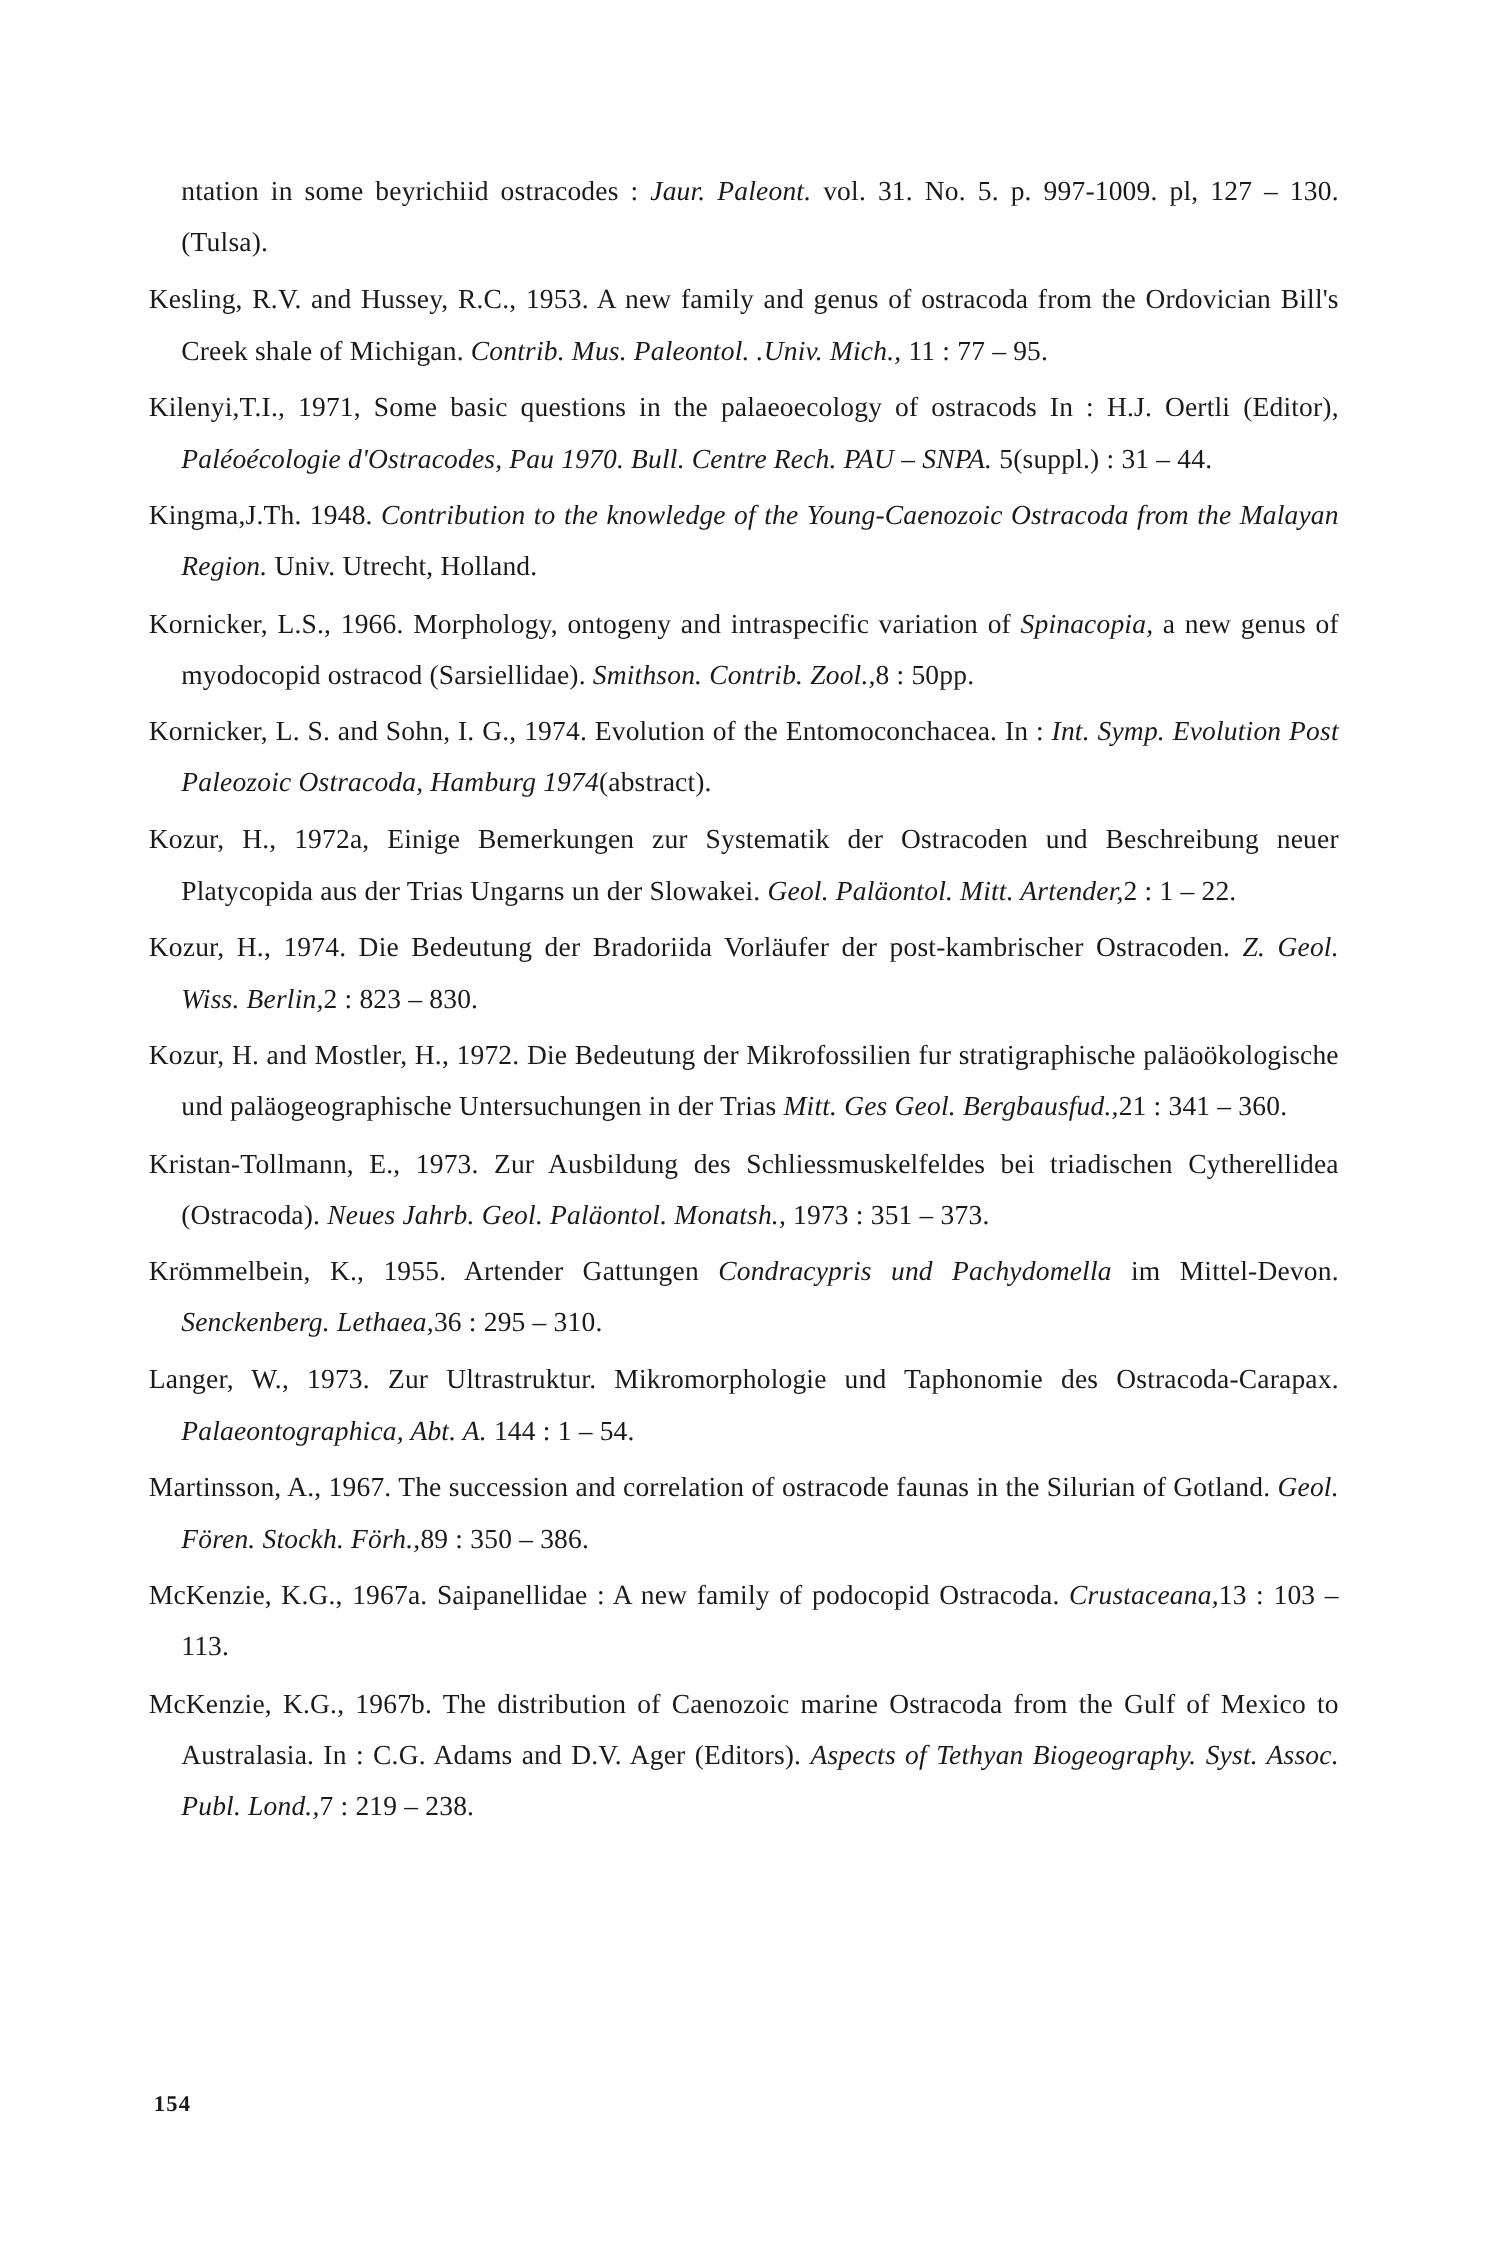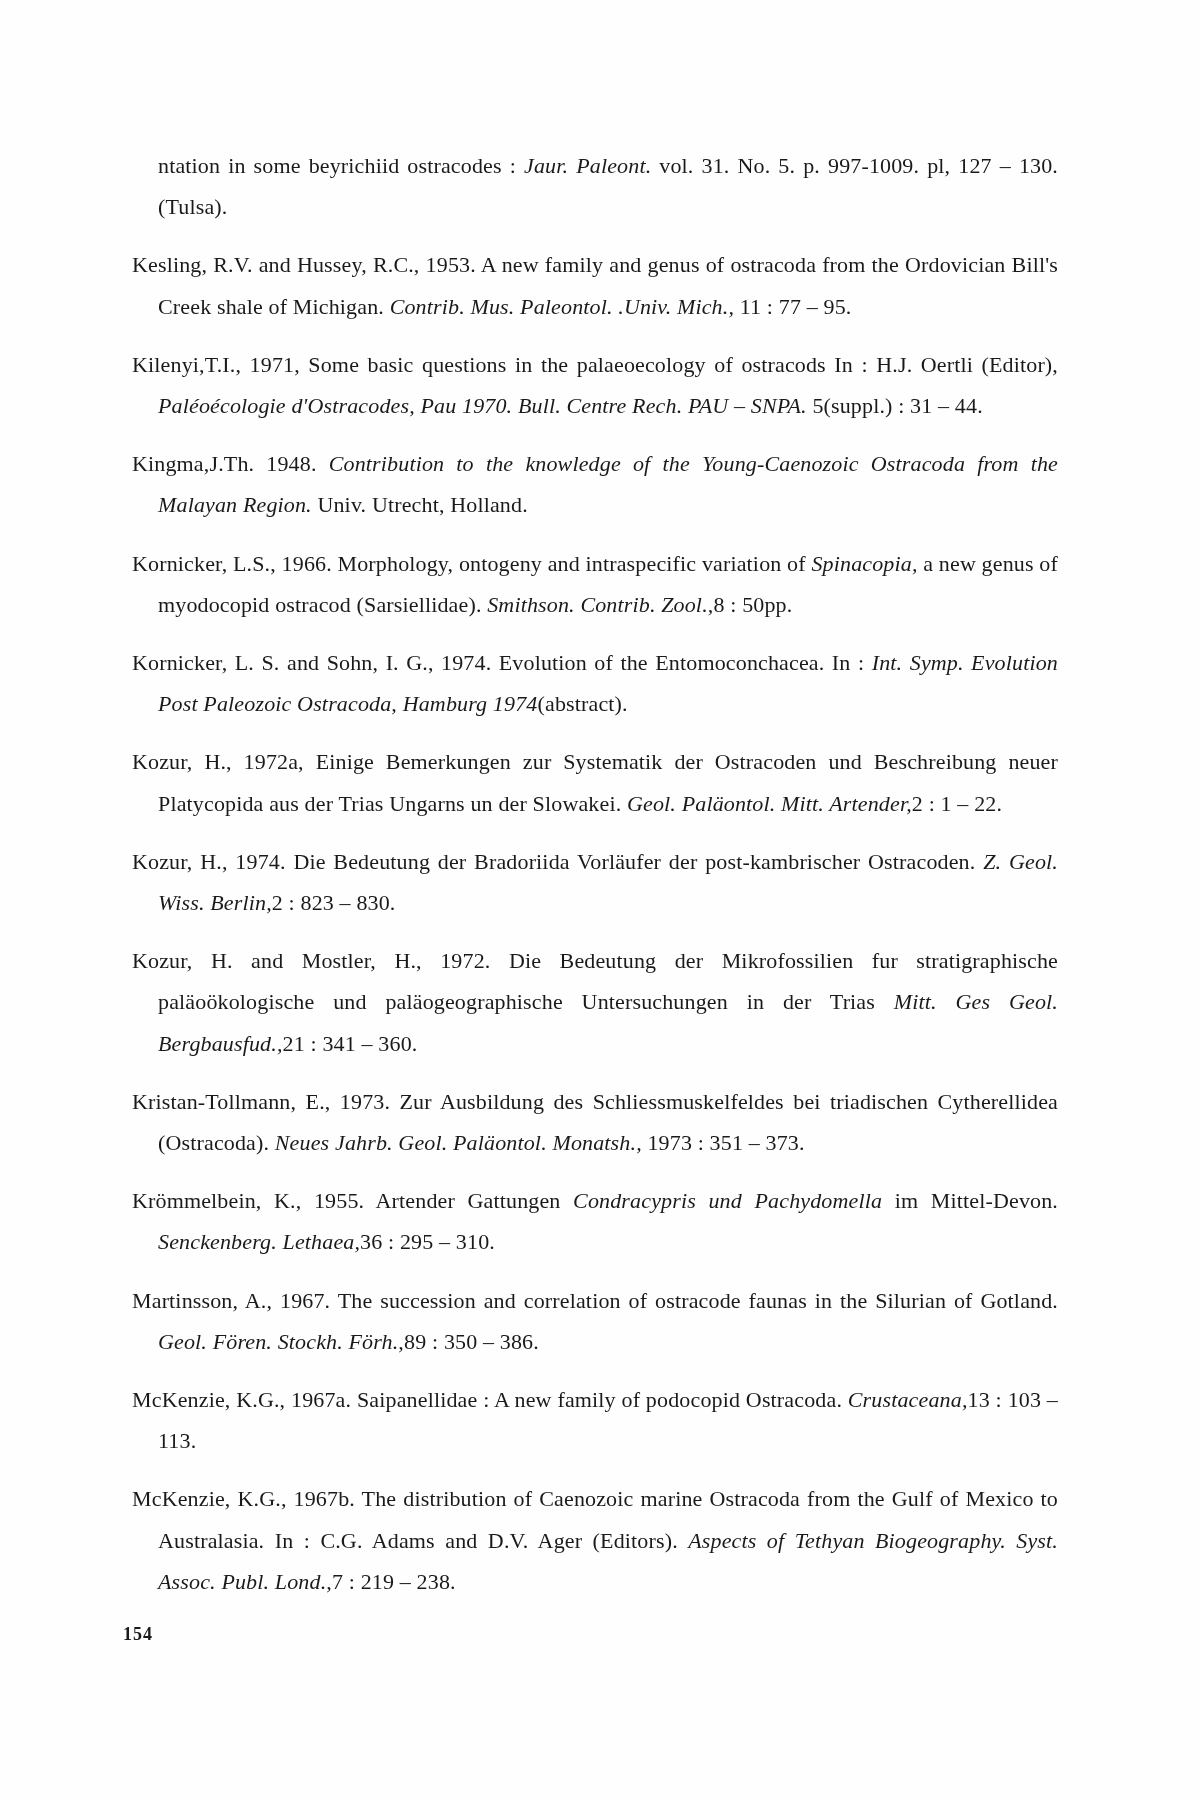--- a/index.html
+++ b/index.html
@@ -18,28 +18,28 @@
       top: 128px;
       width: 960px;
     }
     .ref {
       font-size: 22px;
       line-height: 41.2px;
       padding-left: 26px;
       text-indent: -26px;
       text-align: justify;
       letter-spacing: 0.15px;
-      margin: 17px;
+      margin: 4px;
     }
     .ref.cont { padding-left: 26px; text-indent: 0; }
     .seg-i { font-style: italic; }
     .page-number {
       position: absolute;
       left: 123px;
-      top: 1624px;
+      top: 1673px;
       font-size: 18px;
       font-weight: bold;
       font-family: "Liberation Serif", serif;
       letter-spacing: 1px;
     }
   </style>
 </head>
 <body>
 
 <div class="page" id="ref-list">
@@ -47,18 +47,19 @@
     <p class="ref"><span>Kesling, R.V. and Hussey, R.C., 1953. A new family and genus of ostracoda from the Ordovician Bill's Creek shale of Michigan. </span><span class="seg-i">Contrib. Mus. Paleontol. .Univ. Mich.,</span><span> 11 : 77 – 95.</span></p>
     <p class="ref"><span>Kilenyi,T.I., 1971, Some basic questions in the palaeoecology of ostracods In : H.J. Oertli (Editor), </span><span class="seg-i">Paléoécologie d'Ostracodes, Pau 1970. Bull. Centre Rech. PAU – SNPA.</span><span> 5(suppl.) : 31 – 44.</span></p>
     <p class="ref"><span>Kingma,J.Th. 1948. </span><span class="seg-i">Contribution to the knowledge of the Young-Caenozoic Ostracoda from the Malayan Region.</span><span> Univ. Utrecht, Holland.</span></p>
     <p class="ref"><span>Kornicker, L.S., 1966. Morphology, ontogeny and intraspecific variation of </span><span class="seg-i">Spinacopia,</span><span> a new genus of myodocopid ostracod (Sarsiellidae). </span><span class="seg-i">Smithson. Contrib. Zool.,</span><span>8 : 50pp.</span></p>
     <p class="ref"><span>Kornicker, L. S. and Sohn, I. G., 1974. Evolution of the Entomoconchacea. In : </span><span class="seg-i">Int. Symp. Evolution Post Paleozoic Ostracoda, Hamburg 1974</span><span>(abstract).</span></p>
     <p class="ref"><span>Kozur, H., 1972a, Einige Bemerkungen zur Systematik der Ostracoden und Beschreibung neuer Platycopida aus der Trias Ungarns un der Slowakei. </span><span class="seg-i">Geol. Paläontol. Mitt. Artender,</span><span>2 : 1 – 22.</span></p>
     <p class="ref"><span>Kozur, H., 1974. Die Bedeutung der Bradoriida Vorläufer der post-kambrischer Ostracoden. </span><span class="seg-i">Z. Geol. Wiss. Berlin,</span><span>2 : 823 – 830.</span></p>
     <p class="ref"><span>Kozur, H. and Mostler, H., 1972. Die Bedeutung der Mikrofossilien fur stratigraphische paläoökologische und paläogeographische Untersuchungen in der Trias </span><span class="seg-i">Mitt. Ges Geol. Bergbausfud.,</span><span>21 : 341 – 360.</span></p>
     <p class="ref"><span>Kristan-Tollmann, E., 1973. Zur Ausbildung des Schliessmuskelfeldes bei triadischen Cytherellidea (Ostracoda). </span><span class="seg-i">Neues Jahrb. Geol. Paläontol. Monatsh.,</span><span> 1973 : 351 – 373.</span></p>
     <p class="ref"><span>Krömmelbein, K., 1955. Artender Gattungen </span><span class="seg-i">Condracypris und Pachydomella</span><span> im Mittel-Devon. </span><span class="seg-i">Senckenberg. Lethaea,</span><span>36 : 295 – 310.</span></p>
+    <p class="ref"><span>Langer, W., 1973. Zur Ultrastruktur. Mikromorphologie und Taphonomie des Ostracoda-Carapax. </span><span class="seg-i">Palaeontographica, Abt. A.</span><span> 144 : 1 – 54.</span></p>
     <p class="ref"><span>Martinsson, A., 1967. The succession and correlation of ostracode faunas in the Silurian of Gotland. </span><span class="seg-i">Geol. Fören. Stockh. Förh.,</span><span>89 : 350 – 386.</span></p>
     <p class="ref"><span>McKenzie, K.G., 1967a. Saipanellidae : A new family of podocopid Ostracoda. </span><span class="seg-i">Crustaceana,</span><span>13 : 103 – 113.</span></p>
     <p class="ref"><span>McKenzie, K.G., 1967b. The distribution of Caenozoic marine Ostracoda from the Gulf of Mexico to Australasia. In : C.G. Adams and D.V. Ager (Editors). </span><span class="seg-i">Aspects of Tethyan Biogeography. Syst. Assoc. Publ. Lond.,</span><span>7 : 219 – 238.</span></p>
   </div>
 
 <div class="page-number">154</div>
 
 </body></html>

